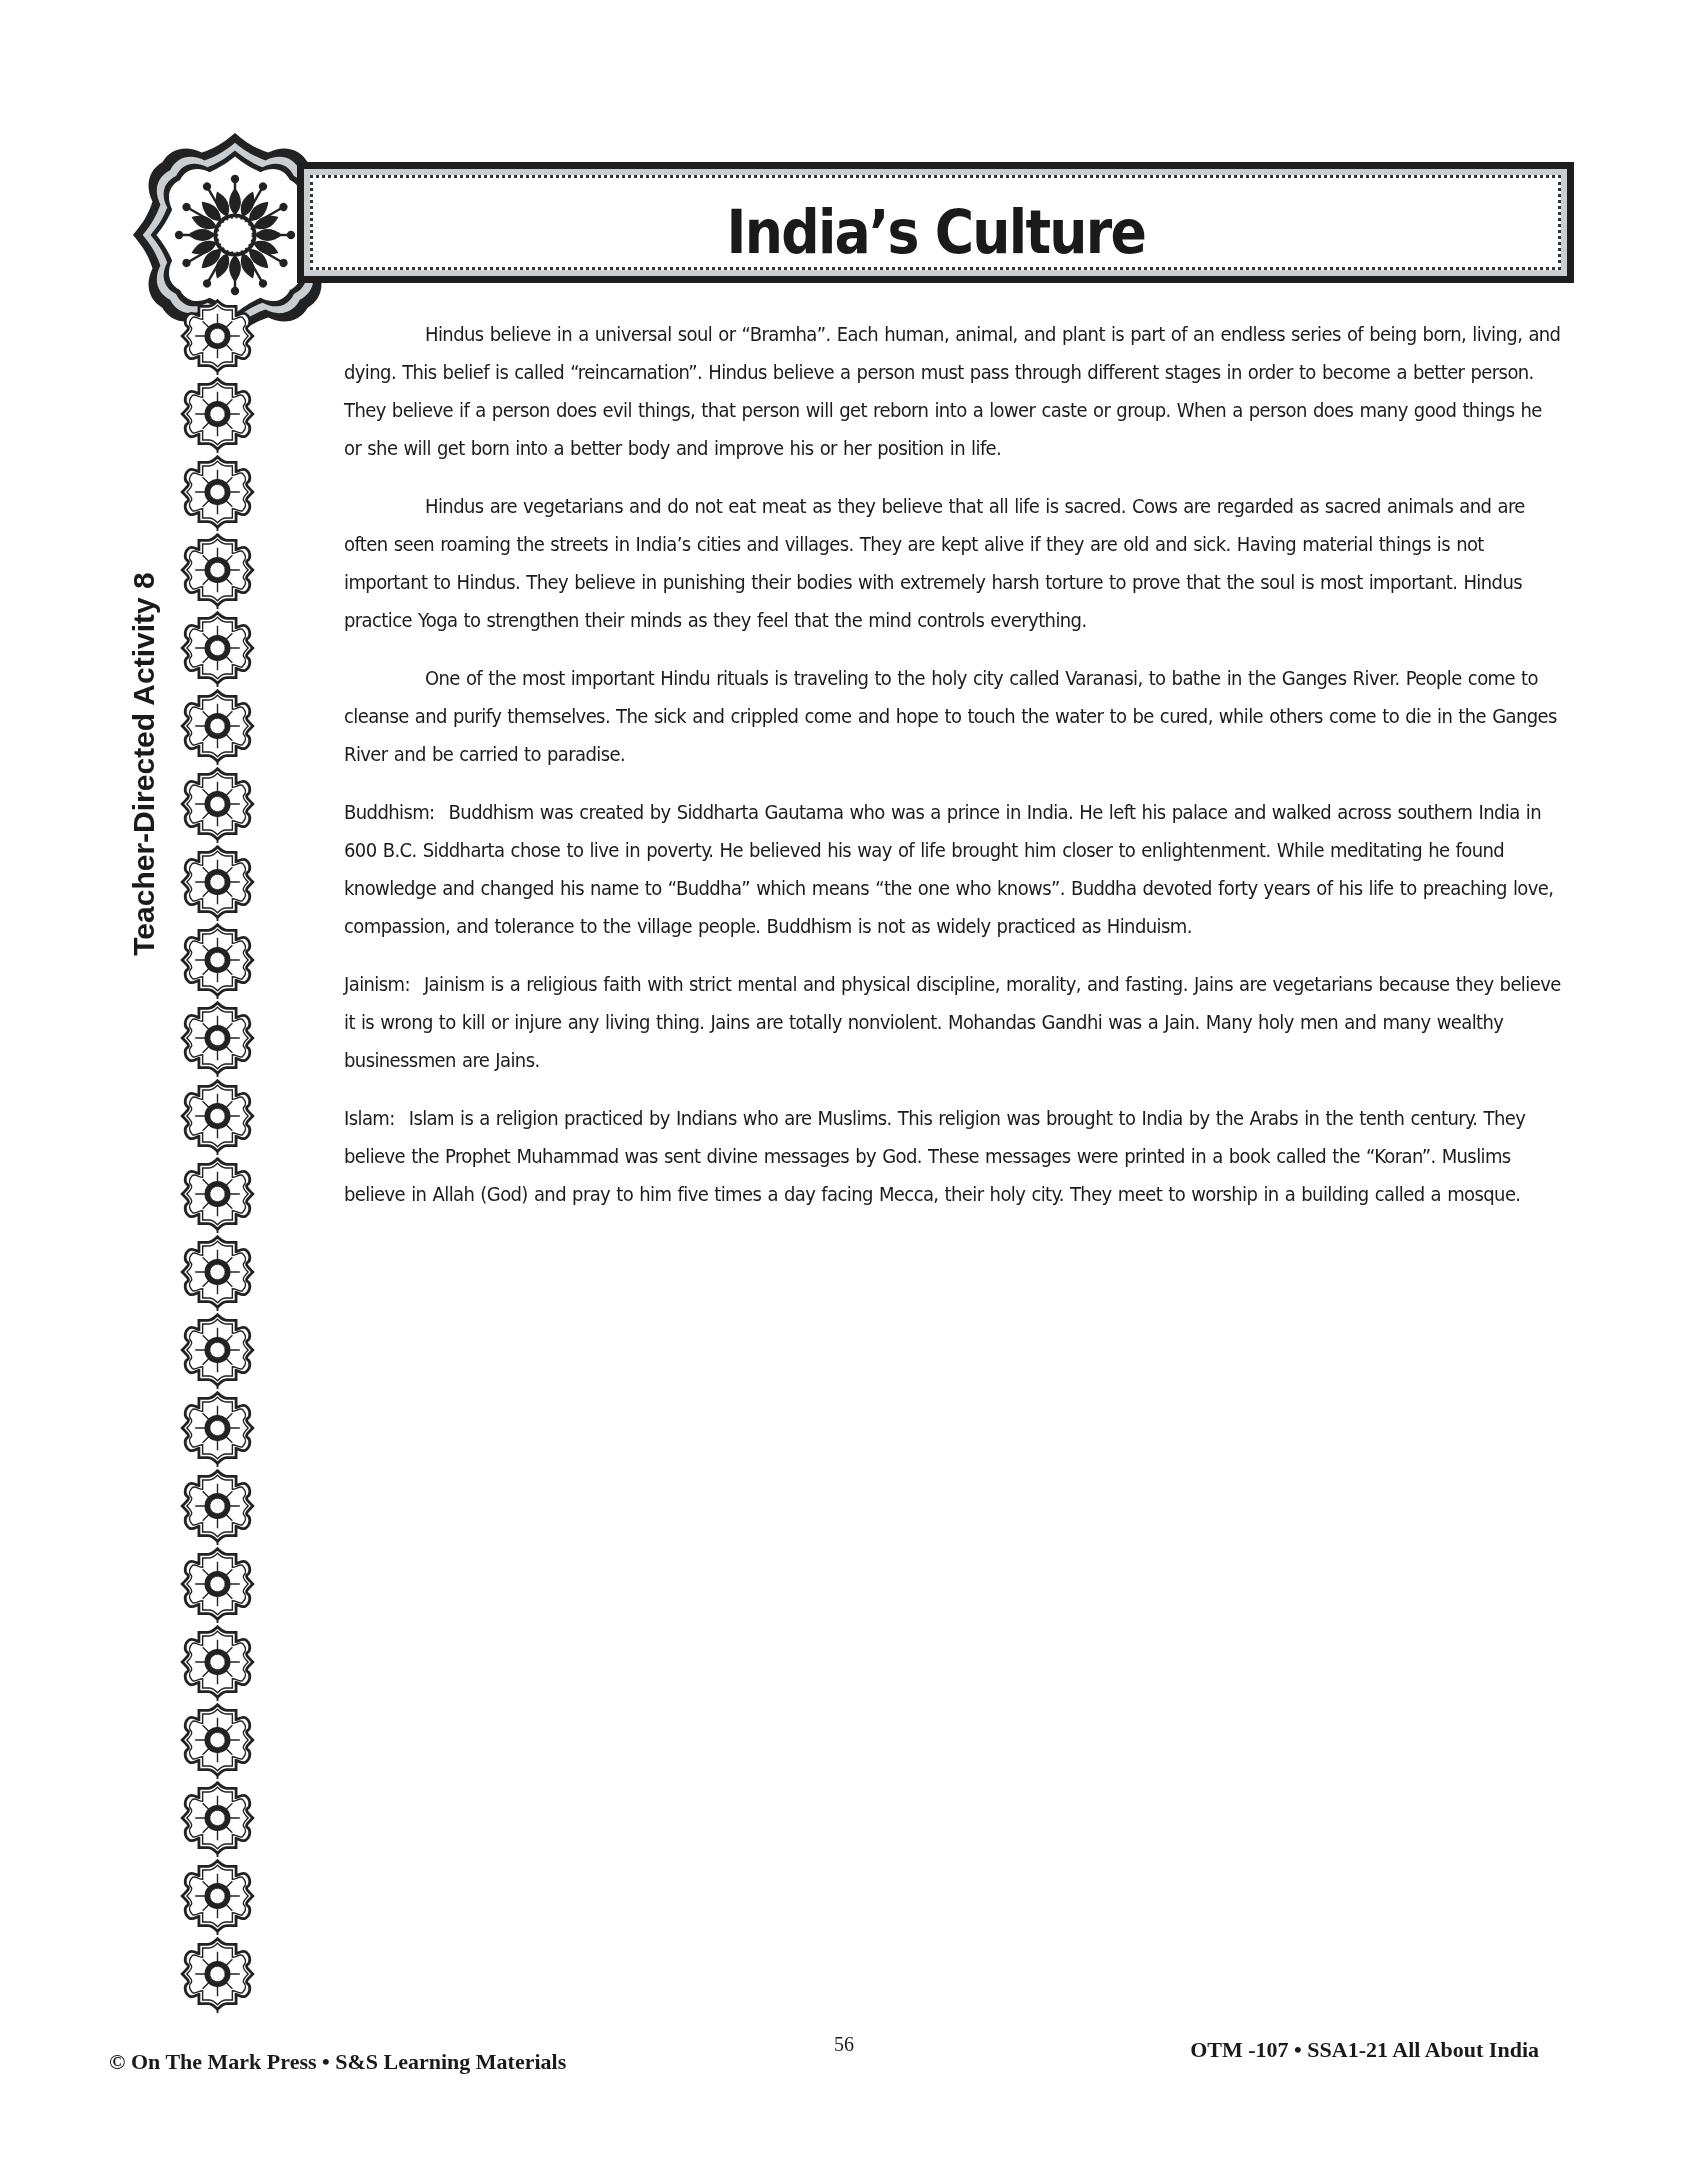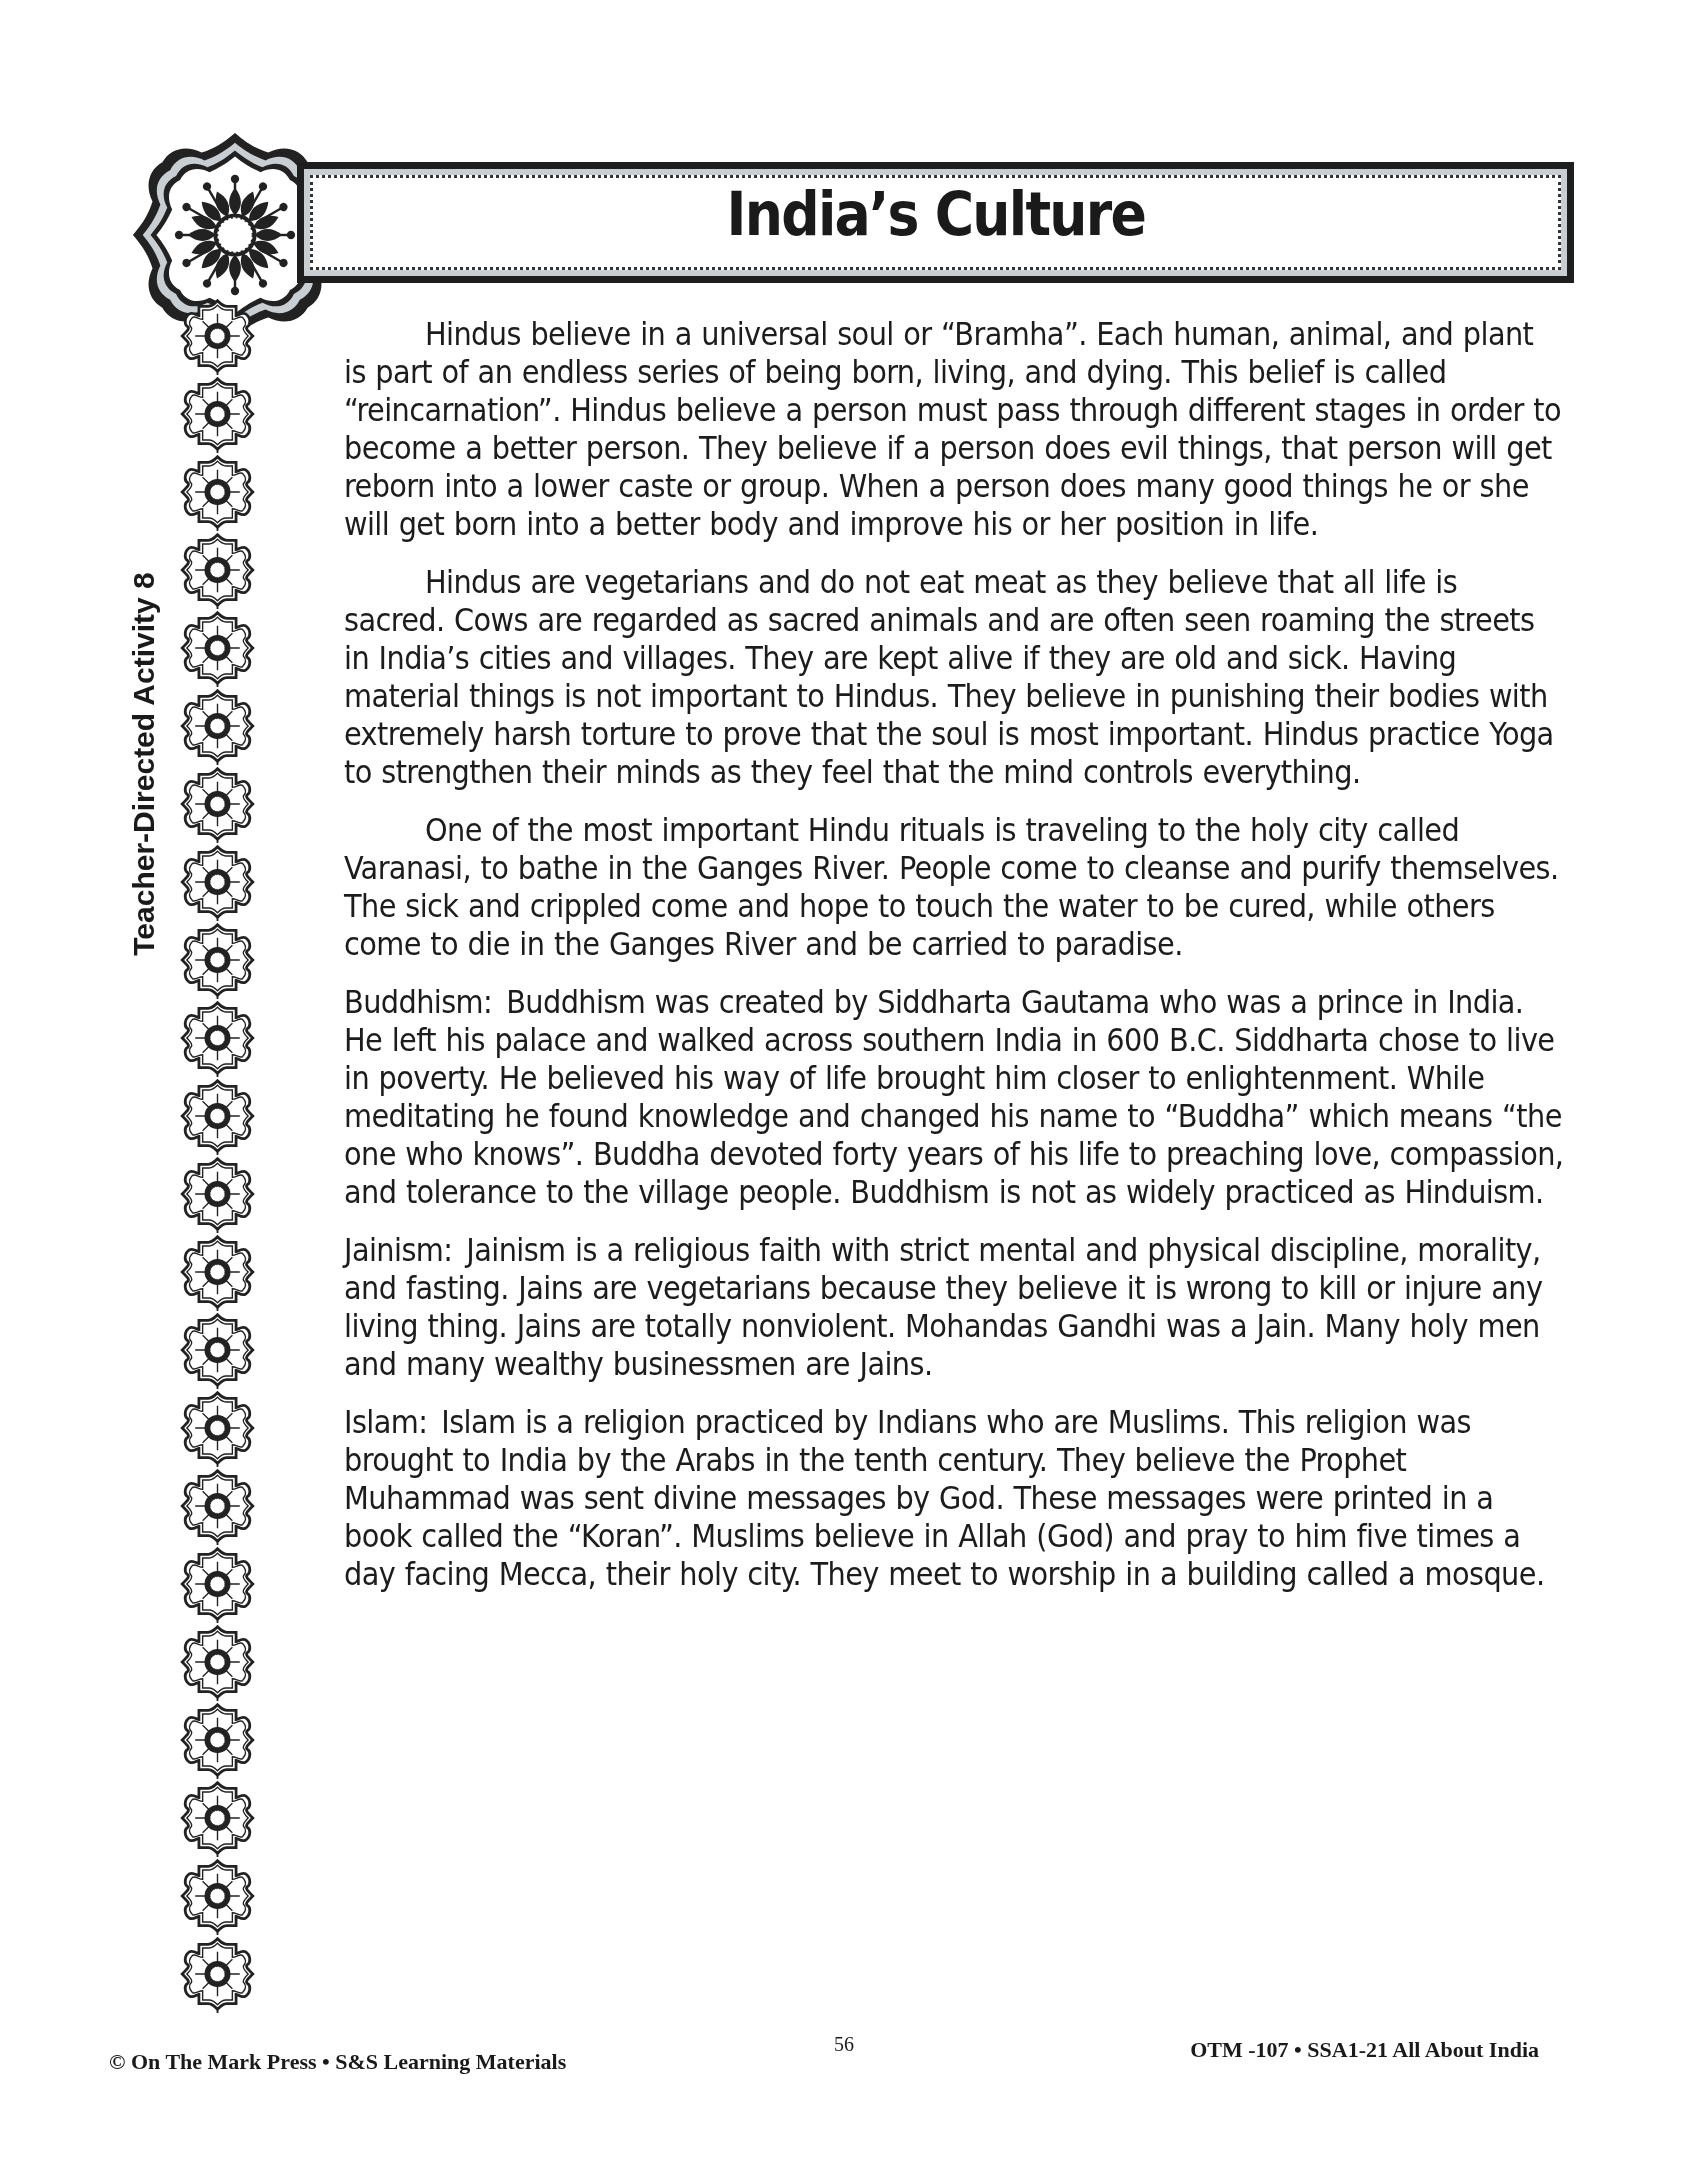--- a/index.html
+++ b/index.html
@@ -1,29 +1,29 @@
 <!DOCTYPE html>
 <html><head>
 <meta charset="utf-8">
 <style>
   html, body { margin:0; padding:0; background:#ffffff; }
   body { width:1683px; height:2178px; position:relative; overflow:hidden; font-family:"DejaVu Sans", sans-serif; color:#1a1a1a; }
   .rosette { position:absolute; left:127px; top:127px; width:216px; height:216px; }
   .title-bar { position:absolute; left:297px; top:162px; width:1277px; height:121px; box-sizing:border-box;
     border:7px solid #1e1e1e; background:#c9ced3; }
   .title-inner { position:absolute; left:6px; right:6px; top:6px; bottom:6px; background:#fff;
-    border:3px dotted #333; box-sizing:border-box; display:flex; align-items:flex-start; justify-content:center; }
+    border:3px dotted #333; box-sizing:border-box; display:flex; align-items:flex-end; justify-content:center; }
   .title-text { font-family:"DejaVu Sans", sans-serif; font-weight:bold; font-size:61px; letter-spacing:-2px; color:#1a1a1a;
     transform:scaleX(0.88); }
   .side-label { position:absolute; left:124px; top:764px; transform-origin:center; transform:translate(-50%,-50%) rotate(-90deg);
     font-family:"Liberation Sans", sans-serif; font-weight:bold; font-size:30px; white-space:nowrap; color:#1a1a1a; left:144px; }
   .ornament-col { position:absolute; left:176px; top:297px; width:83px; }
   .ornament { display:block; width:83px; height:78px; }
   .content { position:absolute; left:344px; top:315px; width:1220px; font-family:"DejaVu Sans Condensed","DejaVu Sans", sans-serif;
-    font-size:32px; line-height:38px; color:#1c1c1c; }
+    font-size:20px; line-height:38px; color:#1c1c1c; }
   .content p { margin:0 0 20px 0; text-align:left; font-stretch:condensed; letter-spacing:-0.6px; word-spacing:1px; }
   .content p.indent { text-indent:81px; }
   .term { font-weight:normal; margin-right:14px; }
   .footer { position:absolute; top:2037px; left:109px; width:1475px; height:30px; font-family:"Liberation Serif", serif;
     font-weight:bold; font-size:22px; color:#1a1a1a; }
   .footer .left { position:absolute; left:0; top:12px; }
   .footer .center { position:absolute; left:725px; top:-4px; font-weight:normal; font-size:20px; }
   .footer .right { position:absolute; right:45px; top:0; }
 </style>
 </head>

